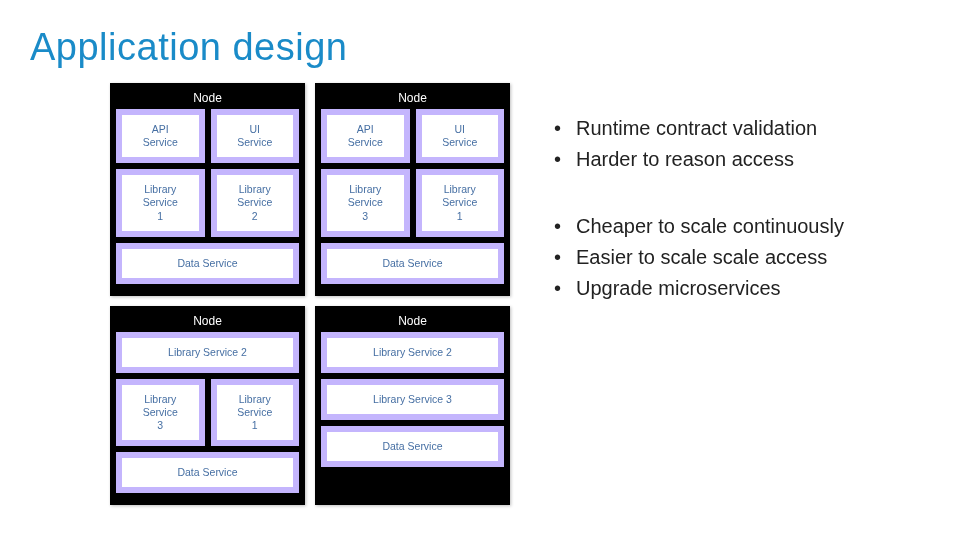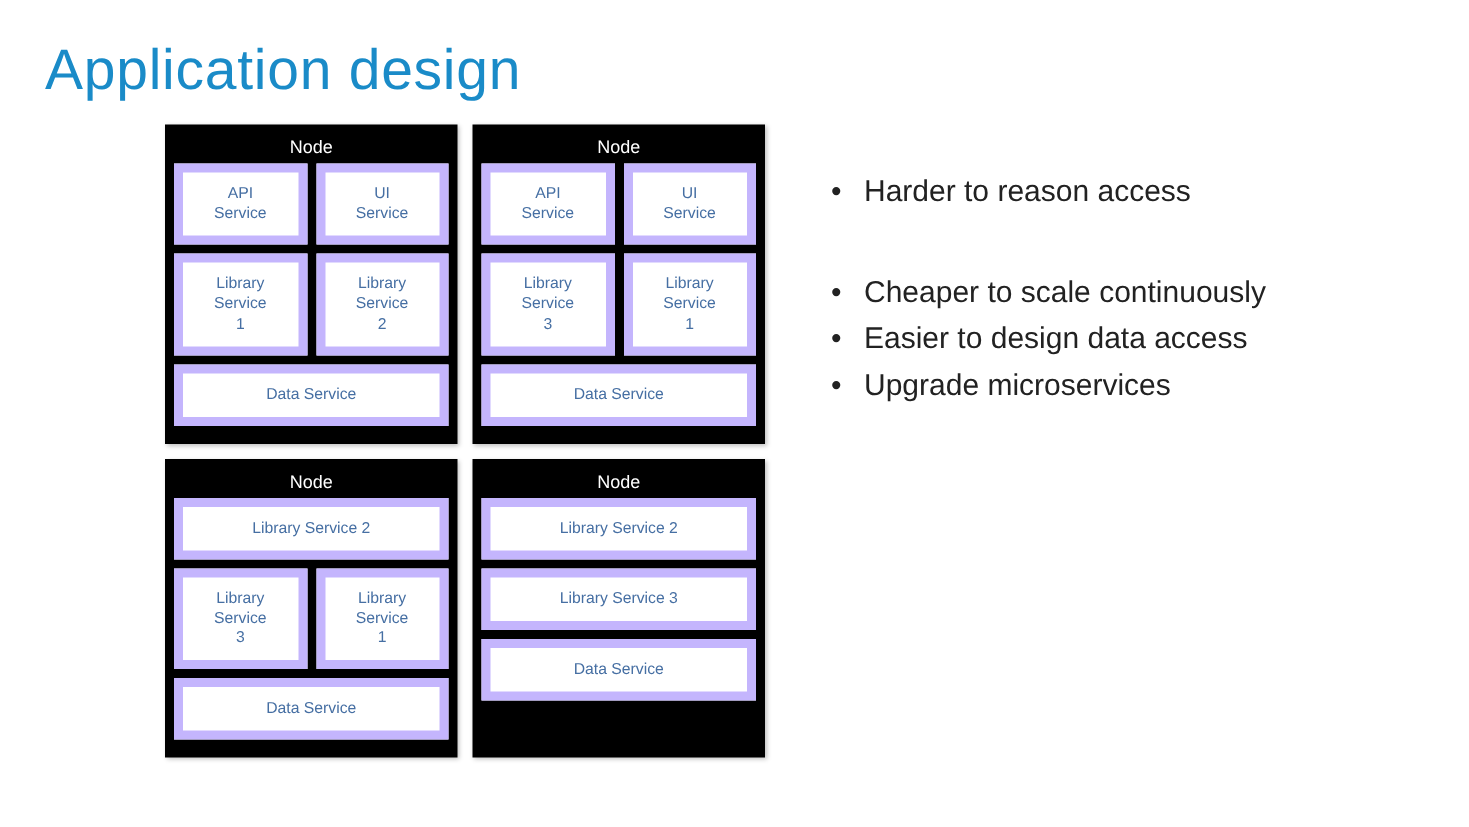--- a/index.html
+++ b/index.html
@@ -110,23 +110,24 @@
       </div>
       <div class="row single">
         <div class="cell">Data Service</div>
       </div>
     </div>
 
   </div>
 
   <div class="bullets">
     <ul class="group">
+      <li>Runtime contract validation</li>
       <li>Harder to reason access</li>
     </ul>
     <ul class="group">
       <li>Cheaper to scale continuously</li>
-      <li>Easier to design data access</li>
+      <li>Easier to scale scale access</li>
       <li>Upgrade microservices</li>
     </ul>
   </div>
 
 </div>
 </div>
 
 </body></html>

